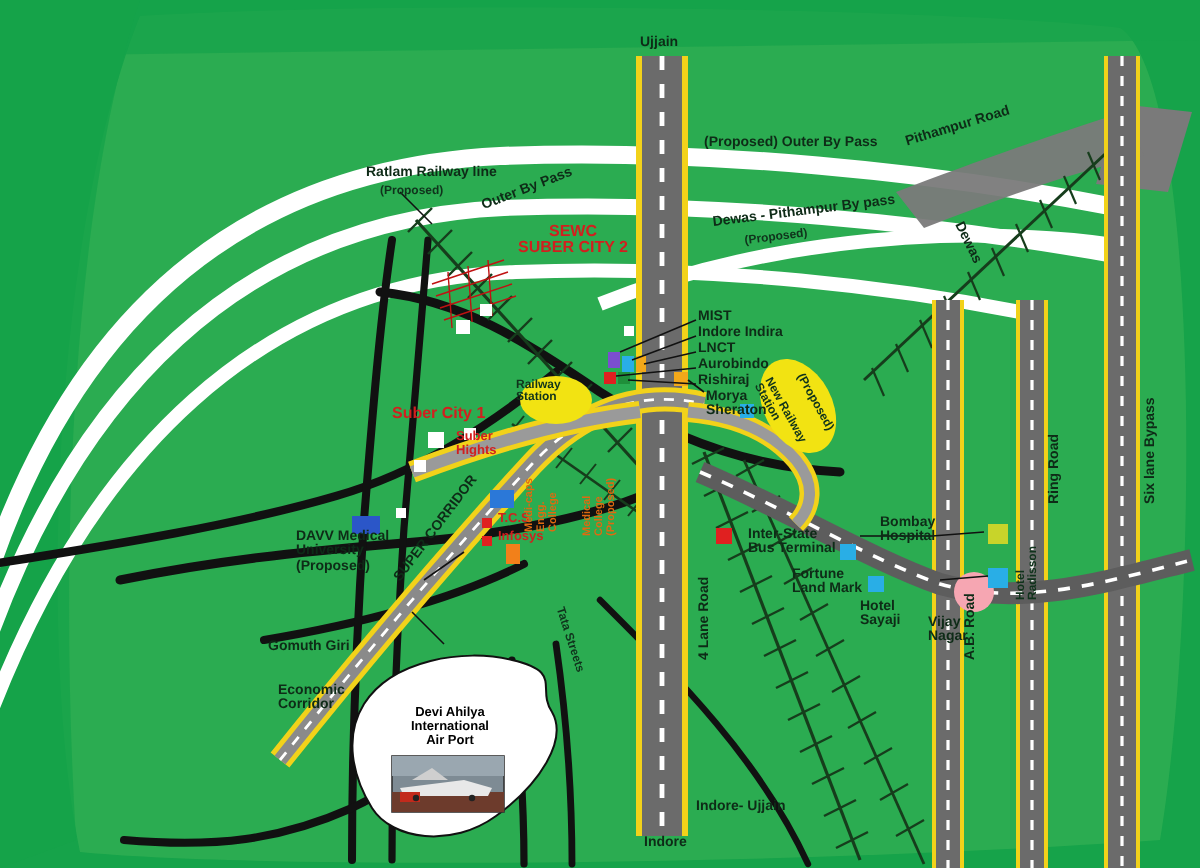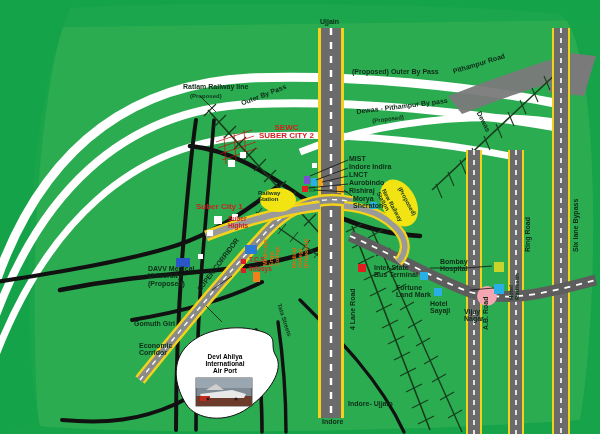--- a/index.html
+++ b/index.html
@@ -264,21 +264,21 @@
 
   <div class="lbl dark" style="left:240px;top:100px;transform:rotate(-21deg);transform-origin:left top;">Outer By Pass</div>
 
   <div class="lbl dark" style="left:352px;top:68px;">(Proposed) Outer By Pass</div>
 
   <div class="lbl dark" style="left:452px;top:68px;transform:rotate(-17deg);transform-origin:left top;">Pithampur Road</div>
 
   <div class="lbl dark" style="left:356px;top:108px;transform:rotate(-7deg);transform-origin:left top;">Dewas - Pithampur By pass</div>
   <div class="lbl dark6" style="left:372px;top:118px;transform:rotate(-7deg);transform-origin:left top;">(Proposed)</div>
 
-  <div class="lbl redbig ctr" style="left:259px;top:124px;">SEWC
+  <div class="lbl redbig ctr" style="left:259px;top:112px;">SEWC
 SUBER CITY 2</div>
 
   <div class="lbl redbig" style="left:196px;top:203px;">Suber City 1</div>
   <div class="lbl red" style="left:228px;top:216px;">Suber
 Hights</div>
 
   <div class="lbl dark" style="left:349px;top:155px;">MIST</div>
   <div class="lbl dark" style="left:349px;top:163px;">Indore Indira</div>
   <div class="lbl dark" style="left:349px;top:171px;">LNCT</div>
   <div class="lbl dark" style="left:349px;top:179px;">Aurobindo</div>

